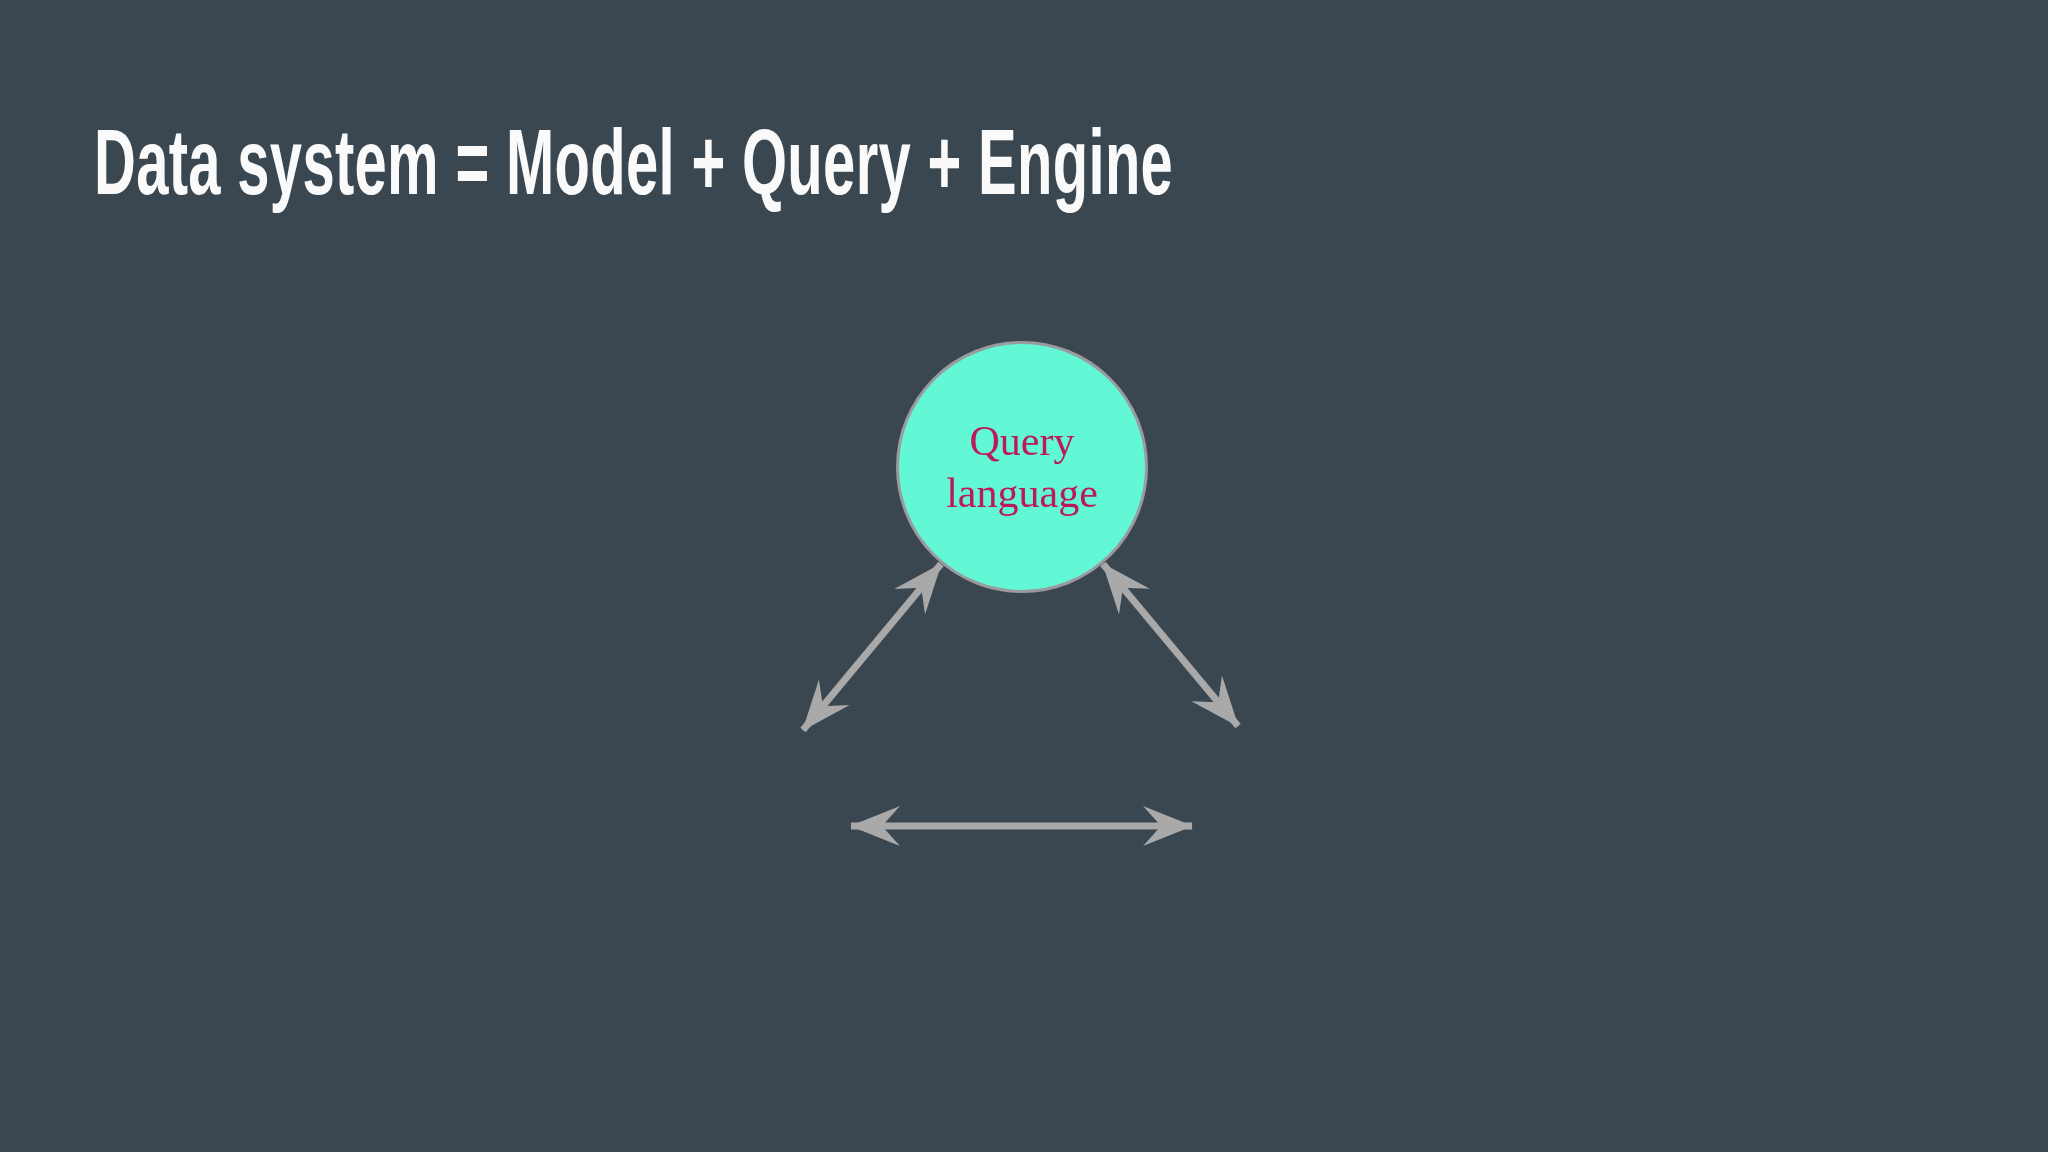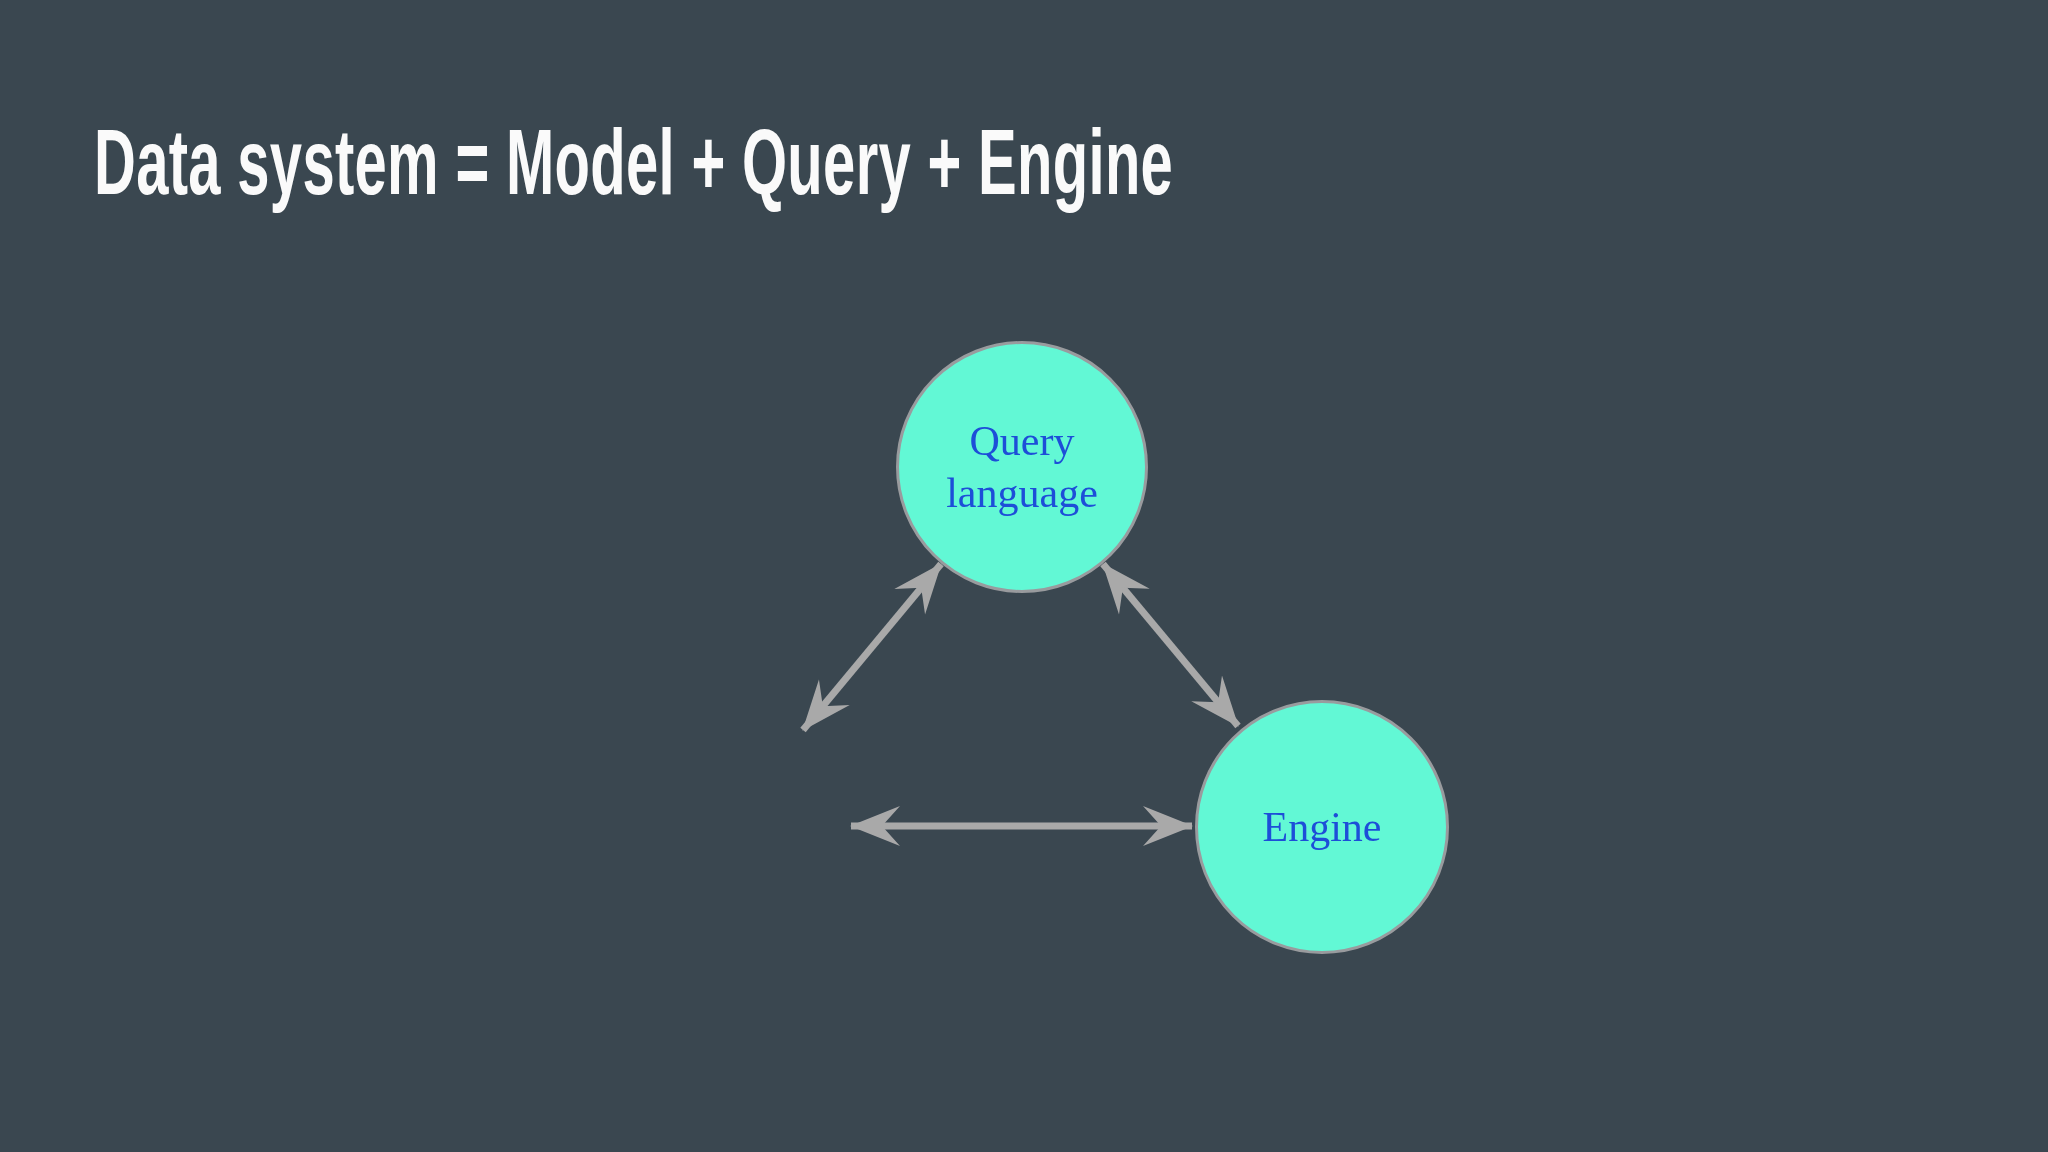--- a/index.html
+++ b/index.html
@@ -50,21 +50,21 @@
     justify-content: center;
     text-align: center;
   }
   .node-query    { left: 896px;  top: 341px; width: 252px; height: 252px; }
   .node-data     { left: 591px;  top: 703px; width: 254px; height: 254px; }
   .node-engine   { left: 1195px; top: 700px; width: 254px; height: 254px; }
   .node-label {
     font-family: "Liberation Serif", "DejaVu Serif", serif;
     font-size: 42px;
     line-height: 1.25;
-    color: #1d4ed8;
+    color: #be185d;
     display: flex;
     flex-direction: column;
     align-items: center;
     justify-content: center;
   }
 </style>
 </head>
 <body>
 
 <div class="slide">
@@ -86,20 +86,14 @@
   </svg>
 
   <div class="node node-query">
     <div class="node-label">
       <div>Query</div>
       <div>language</div>
     </div>
   </div>
 
 
-  <div class="node node-engine">
-    <div class="node-label">
-      <div>Engine</div>
-      <div></div>
-    </div>
-  </div>
 
 </div>
 
 </body></html>

